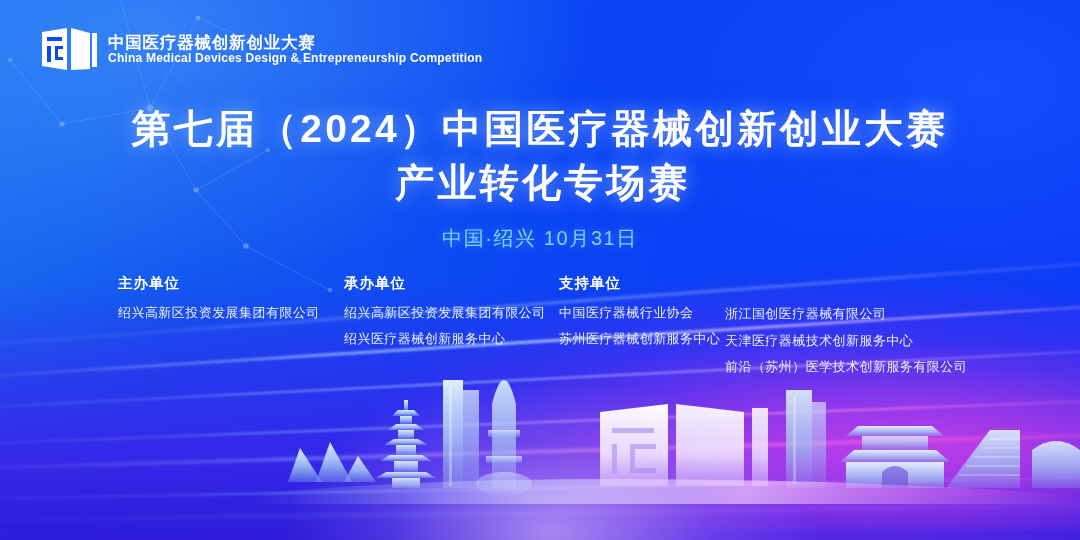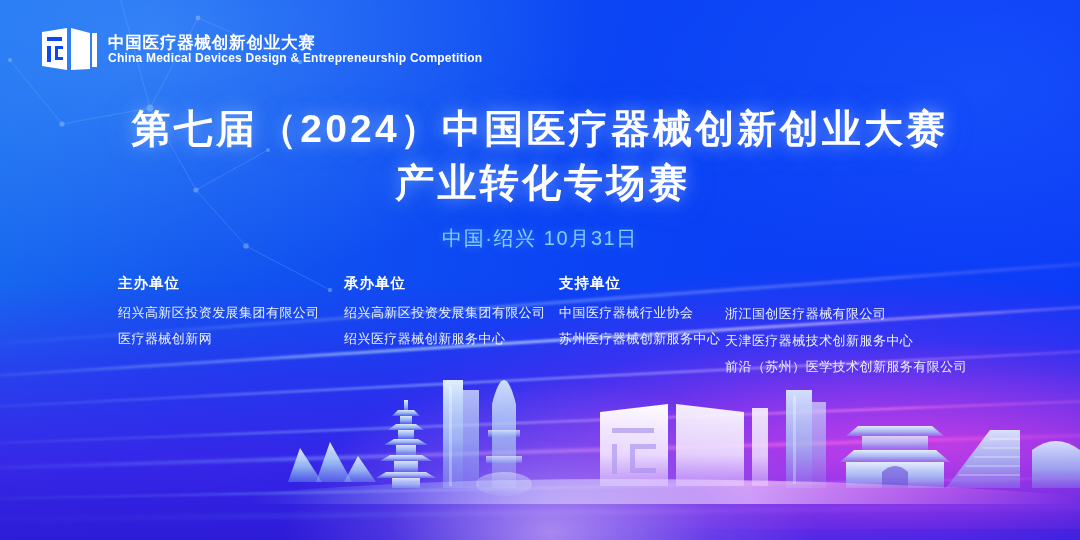--- a/index.html
+++ b/index.html
@@ -272,21 +272,20 @@
     <div class="title-1">第七届（2024）中国医疗器械创新创业大赛</div>
     <div class="title-2">产业转化专场赛</div>
     <div class="subtitle">中国·绍兴  10月31日</div>
   </div>
 
   <div class="orgs">
 
     <div class="org-col c1">
       <div class="org-head">主办单位</div>
       <div class="org-item">绍兴高新区投资发展集团有限公司</div>
-      <div class="org-item">医疗器械创新网</div>
     </div>
 
     <div class="org-col c2">
       <div class="org-head">承办单位</div>
       <div class="org-item">绍兴高新区投资发展集团有限公司</div>
       <div class="org-item">绍兴医疗器械创新服务中心</div>
     </div>
 
     <div class="org-col c3">
       <div class="org-head">支持单位</div>

